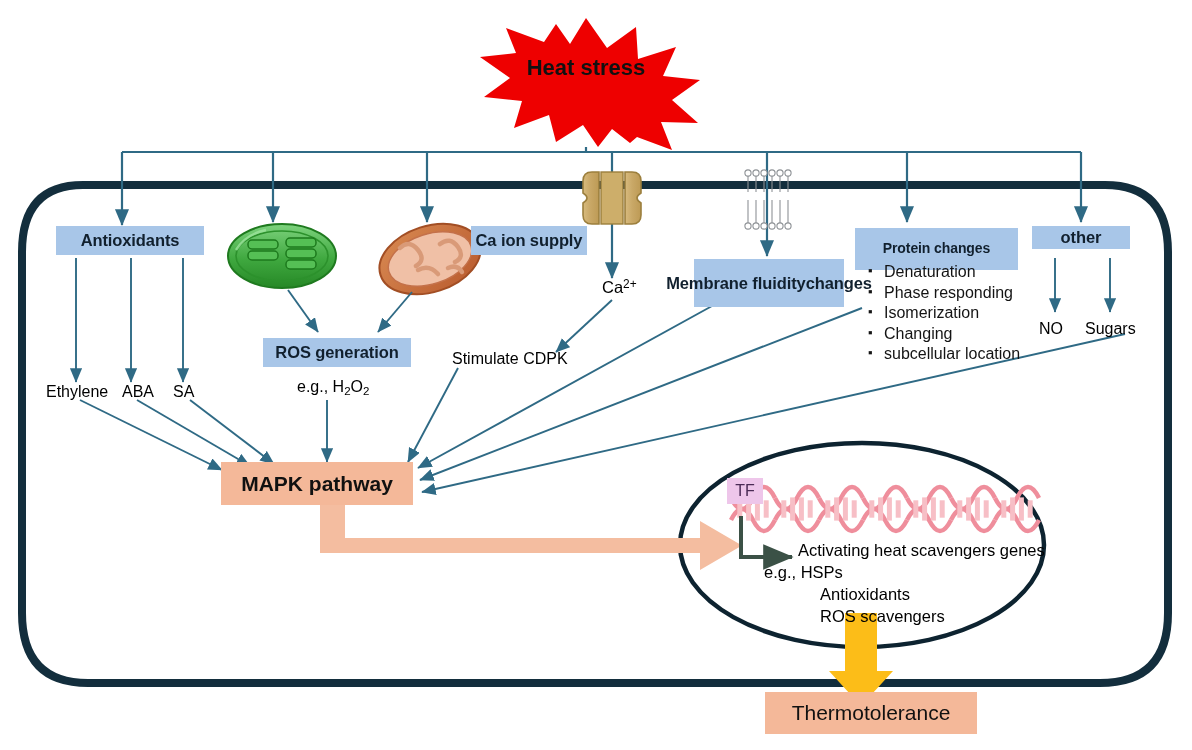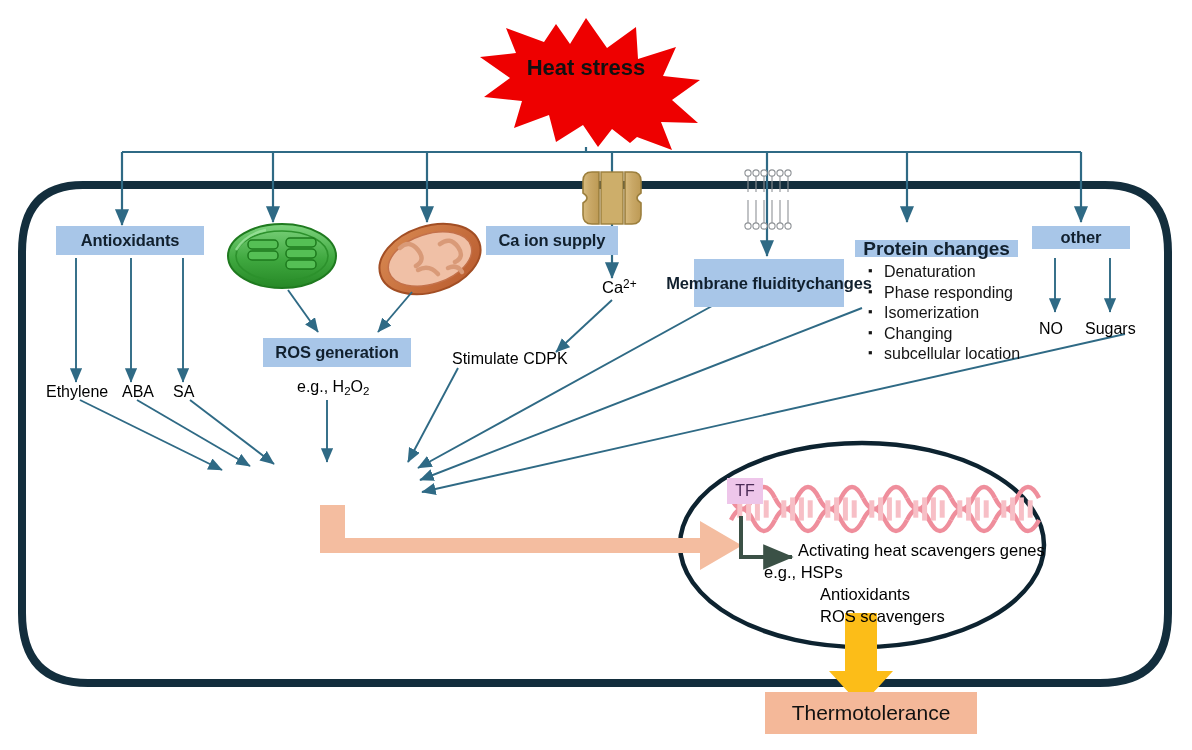--- a/index.html
+++ b/index.html
@@ -240,30 +240,30 @@
   </svg>
 
   <div class="lbl" style="left:476px;top:55px;width:220px;text-align:center;font-size:22px;font-weight:bold;color:#111;">
     <span>Heat stress</span>
   </div>
 
   <div class="lbl bluebox" style="left:56px;top:226px;width:148px;height:29px;font-size:16.5px;">
     <span>Antioxidants</span>
   </div>
 
-  <div class="lbl bluebox" style="left:471px;top:226px;width:132px;height:29px;font-size:16.5px;margin-left:15px;">
+  <div class="lbl bluebox" style="left:471px;top:226px;width:116px;height:29px;font-size:16.5px;">
     <span>Ca ion supply</span>
   </div>
 
   <div class="lbl bluebox" style="left:694px;top:259px;width:150px;height:48px;font-size:16.5px;flex-direction:row;">
     <span>Membrane fluidity</span>
     <span>changes</span>
   </div>
 
-  <div class="lbl bluebox" style="left:855px;top:240px;width:163px;height:17px;font-size:19px;">
+  <div class="lbl bluebox" style="left:855px;top:228px;width:163px;height:42px;font-size:14px;">
     <span>Protein changes</span>
   </div>
 
   <div class="lbl bluebox" style="left:1032px;top:226px;width:98px;height:23px;font-size:16.5px;">
     <span>other</span>
   </div>
 
   <div class="lbl bluebox" style="left:263px;top:338px;width:148px;height:29px;font-size:16.5px;">
     <span>ROS generation</span>
   </div>
@@ -298,20 +298,23 @@
   </div>
 
   <ul class="bullets lbl" style="left:868px;top:262px;width:200px;">
     <li><span>Denaturation</span></li>
     <li><span>Phase responding</span></li>
     <li><span>Isomerization</span></li>
     <li><span>Changing</span></li>
     <li style="padding-left:16px;"><span>subcellular location</span></li>
   </ul>
 
+  <div class="lbl peachbox" style="left:221px;top:462px;width:192px;height:43px;font-size:21px;font-weight:bold;">
+    <span>MAPK pathway</span>
+  </div>
 
   <div class="lbl tfbox" style="left:727px;top:478px;width:36px;height:26px;font-size:16px;">
     <span>TF</span>
   </div>
 
   <div class="lbl plain" style="left:798px;top:539px;font-size:16.5px;line-height:22px;">
     <div>Activating  heat scavengers genes</div>
     <div style="margin-left:-34px;">e.g., HSPs</div>
     <div style="margin-left:22px;">Antioxidants</div>
     <div style="margin-left:22px;">ROS scavengers</div>

